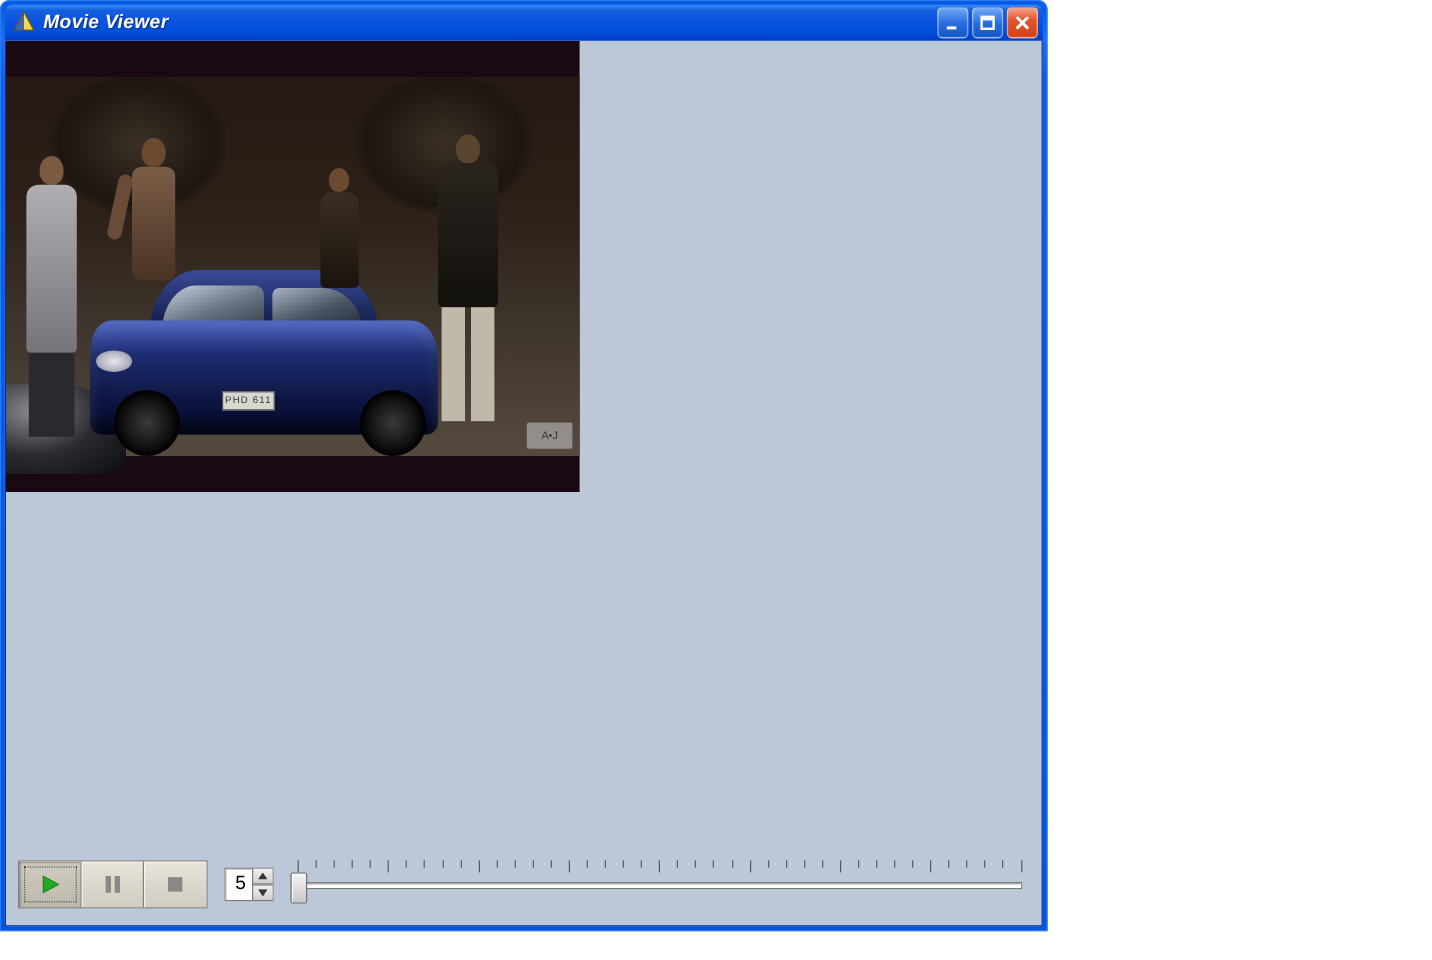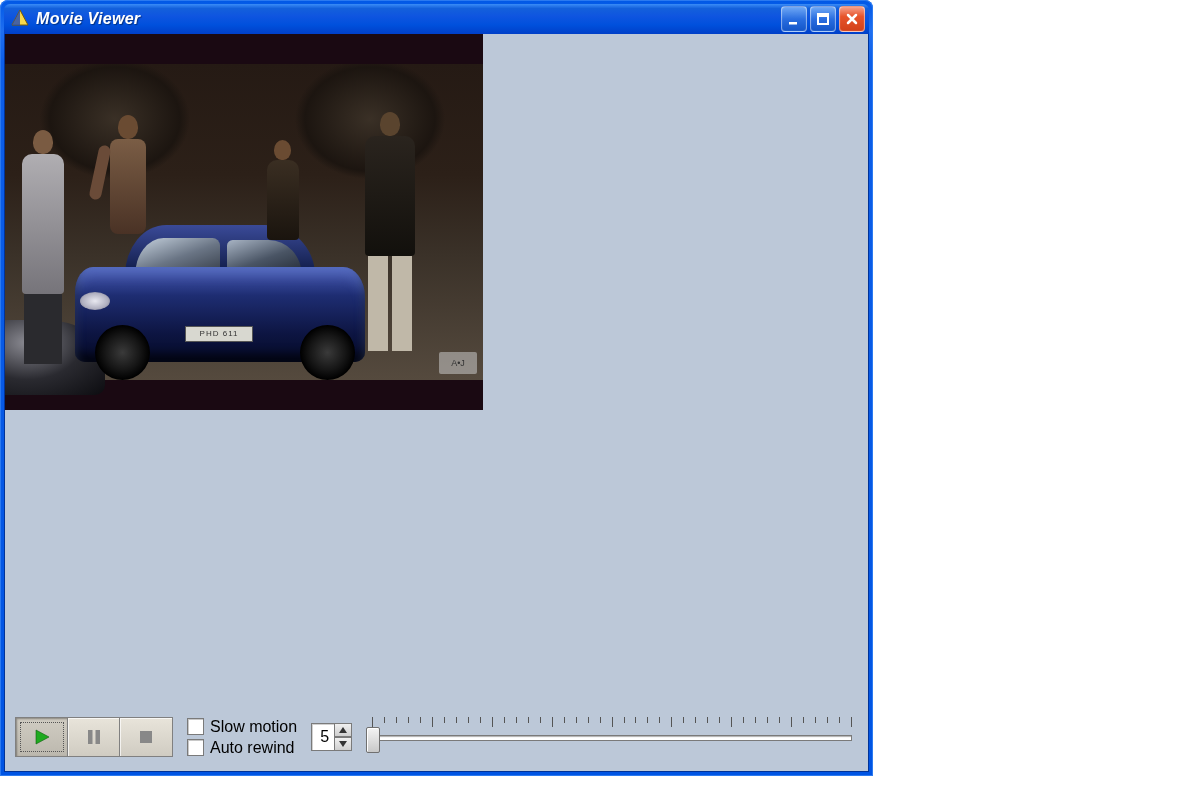--- a/index.html
+++ b/index.html
@@ -152,21 +152,21 @@
       left: 25px;
       width: 30px;
       height: 18px;
       background: radial-gradient(ellipse, #e8e8f0 0%, #b0b0c0 60%, #606078 100%);
       border-radius: 50%;
     }
     .plate {
       position: absolute;
       bottom: 38px;
       left: 130px;
-      width: 68px;
+      width: 44px;
       height: 16px;
       background: #d8d8d0;
       border: 1px solid #555;
       font-size: 8px;
       text-align: center;
       line-height: 14px;
       color: #333;
       letter-spacing: 1px;
     }
     .wheel {
@@ -452,30 +452,20 @@
               <rect x="10.5" y="2" width="4.5" height="14" fill="#888"></rect>
             </svg>
         </button>
         <button class="pbtn">
           <svg viewBox="0 0 18 18">
               <rect x="3" y="3" width="12" height="12" fill="#888"></rect>
             </svg>
         </button>
       </div>
 
-      <div class="checks">
-        <label class="check-row">
-          <span class="checkbox"></span>
-          <span>Slow motion</span>
-        </label>
-        <label class="check-row">
-          <span class="checkbox"></span>
-          <span>Auto rewind</span>
-        </label>
-      </div>
 
       <div class="spinner">
         <span class="val">5</span>
         <div class="spin-btns">
           <button>
             <svg viewBox="0 0 8 6">
                 <polygon points="4,0 8,6 0,6" fill="#333"></polygon>
               </svg>
           </button>
           <button>

